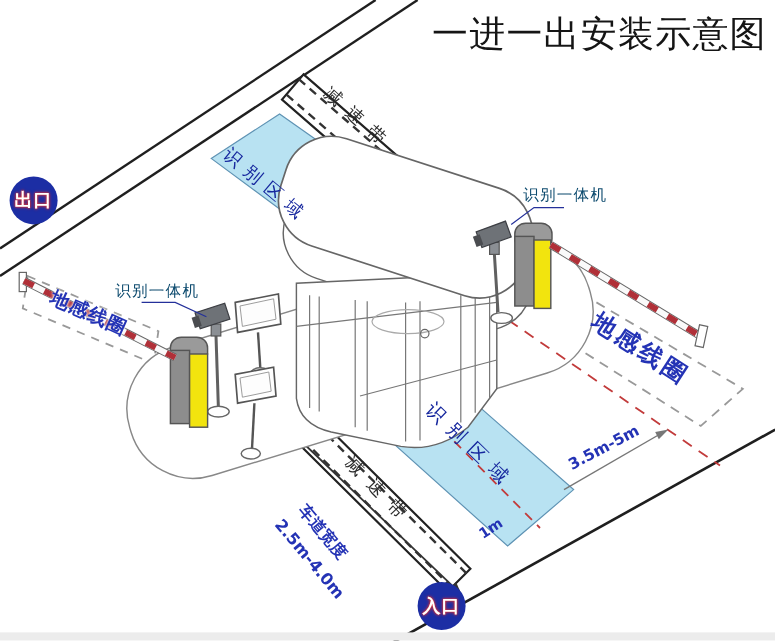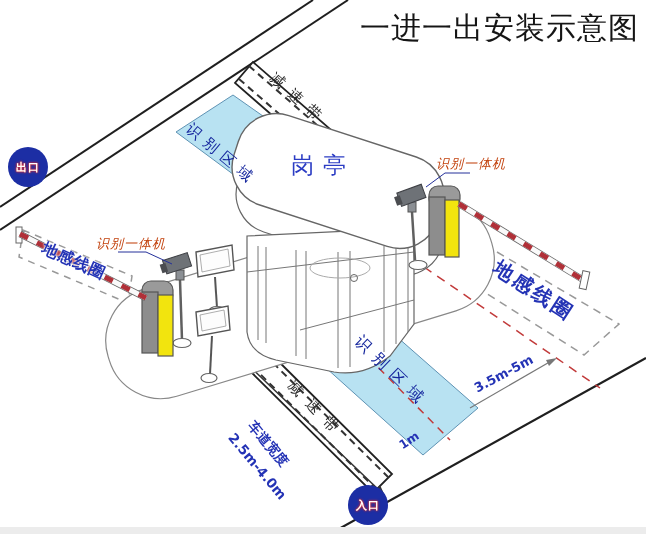--- a/index.html
+++ b/index.html
@@ -1,24 +1,24 @@
 <!DOCTYPE html>
 <html><head>
 <meta charset="utf-8">
 <style>
   html,body{margin:0;padding:0;background:#fff;}
   #stage{position:relative;width:646px;height:534px;background:#ffffff;overflow:hidden;
          font-family:"DejaVu Sans",sans-serif;}
   #stage svg{position:absolute;left:0;top:0;}
   .txt{position:absolute;transform-origin:0 0;white-space:nowrap;line-height:1;}
-  .navy{color:#c2410c;font-style:italic;}
+  .navy{color:#0c4a6e;}
   .measure{color:#2433b5;font-weight:bold;}
   .zone-label{color:#16279e;}
   .badge{position:absolute;width:40px;height:40px;border-radius:50%;background:#1c2ea4;
-         color:#fff;font-size:11px;font-weight:bold;display:flex;align-items:center;justify-content:center;
+         color:#fff;font-size:15px;font-weight:bold;display:flex;align-items:center;justify-content:center;
          letter-spacing:1px;text-shadow:0 0 1px #e03030,0 0 2px #e03030,0 0 3px #e03030;}
   #title{position:absolute;left:360px;top:8px;font-size:30px;color:#151515;letter-spacing:1px;font-weight:500;}
   #booth-label{position:absolute;left:291px;top:150px;font-size:23px;color:#2b3cc4;letter-spacing:9px;}
   #t-recog-top{left:193px;top:121px;transform:rotate(40deg);font-size:15px;letter-spacing:7px;}
   #t-recog-bottom{left:363px;top:333px;transform:rotate(44deg);font-size:16px;letter-spacing:8px;}
   #t-bump-top{left:277px;top:70px;transform:rotate(42deg);font-size:15px;letter-spacing:9px;color:#2a2a2a;}
   #t-bump-bottom{left:296px;top:378px;transform:rotate(46deg);font-size:15px;letter-spacing:10px;color:#2a2a2a;}
   #t-coil-left{left:46px;top:240px;transform:rotate(24deg);font-size:16px;font-weight:bold;letter-spacing:1px;
                color:#2433b5;text-shadow:0 0 2px #fff,0 0 3px #fff;}
   #t-coil-right{left:501px;top:257px;transform:rotate(33deg);font-size:20px;font-weight:bold;letter-spacing:3px;color:#2433b5;}
@@ -159,21 +159,20 @@
 
   <path d="M118,252 L146,252 L172,264" fill="none" stroke="#24309a" stroke-width="1"></path>
   <path d="M470,173 L445,173 L426,187" fill="none" stroke="#24309a" stroke-width="1"></path>
 </svg>
 
 <div id="title">一进一出安装示意图</div>
 
 <div class="badge" style="left:8px;top:147px;">出口</div>
 <div class="badge" style="left:328px;top:485px;margin-left:20px;">入口</div>
 
-<div id="booth-label">岗亭</div>
 
 <div class="txt zone-label" id="t-recog-top">识别区域</div>
 <div class="txt zone-label" id="t-recog-bottom">识别区域</div>
 
 <div class="txt" id="t-bump-top">减速带</div>
 <div class="txt" id="t-bump-bottom">减速带</div>
 
 <div class="txt" id="t-coil-left">地感线圈</div>
 <div class="txt" id="t-coil-right">地感线圈</div>
 

